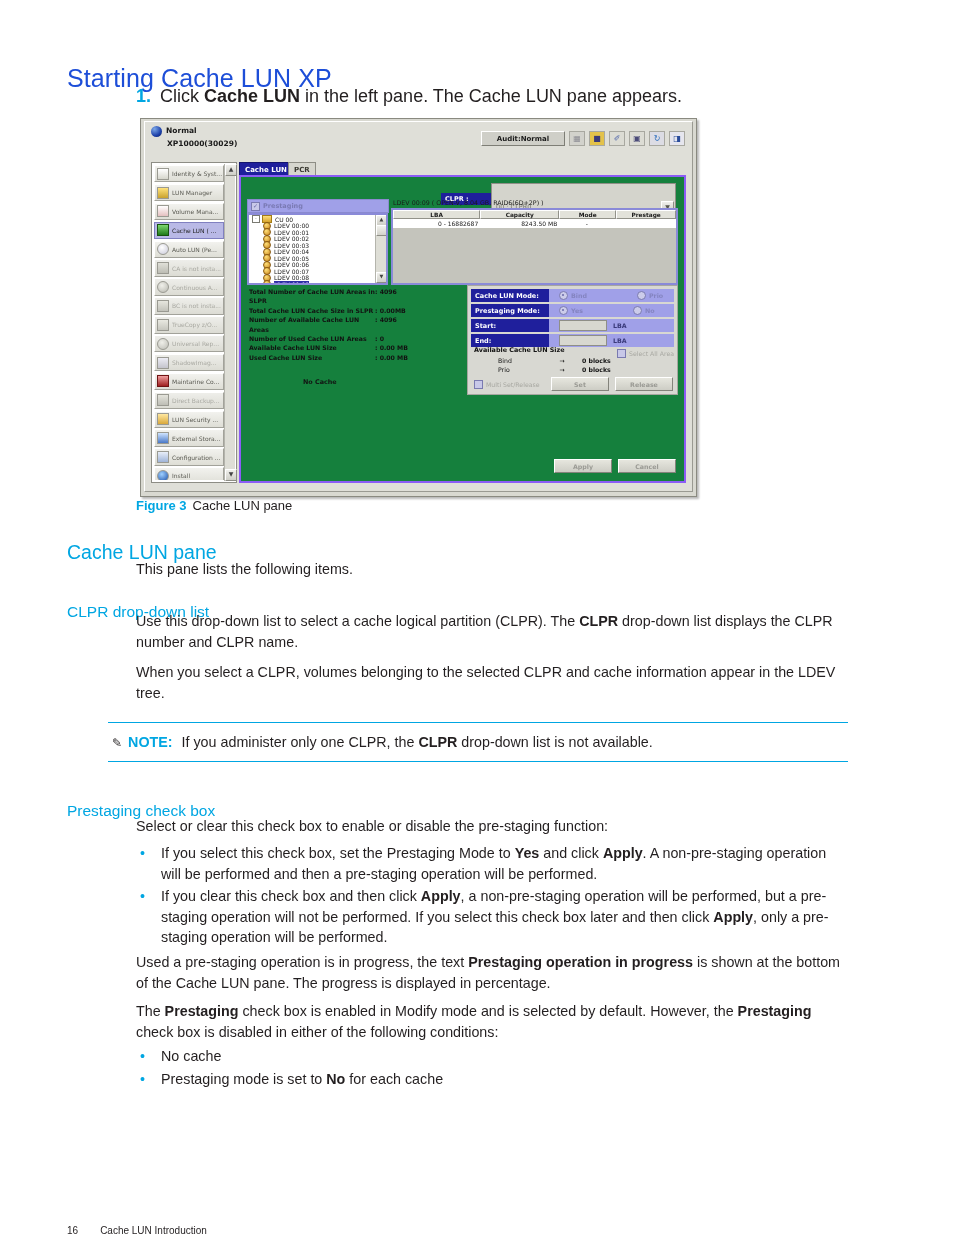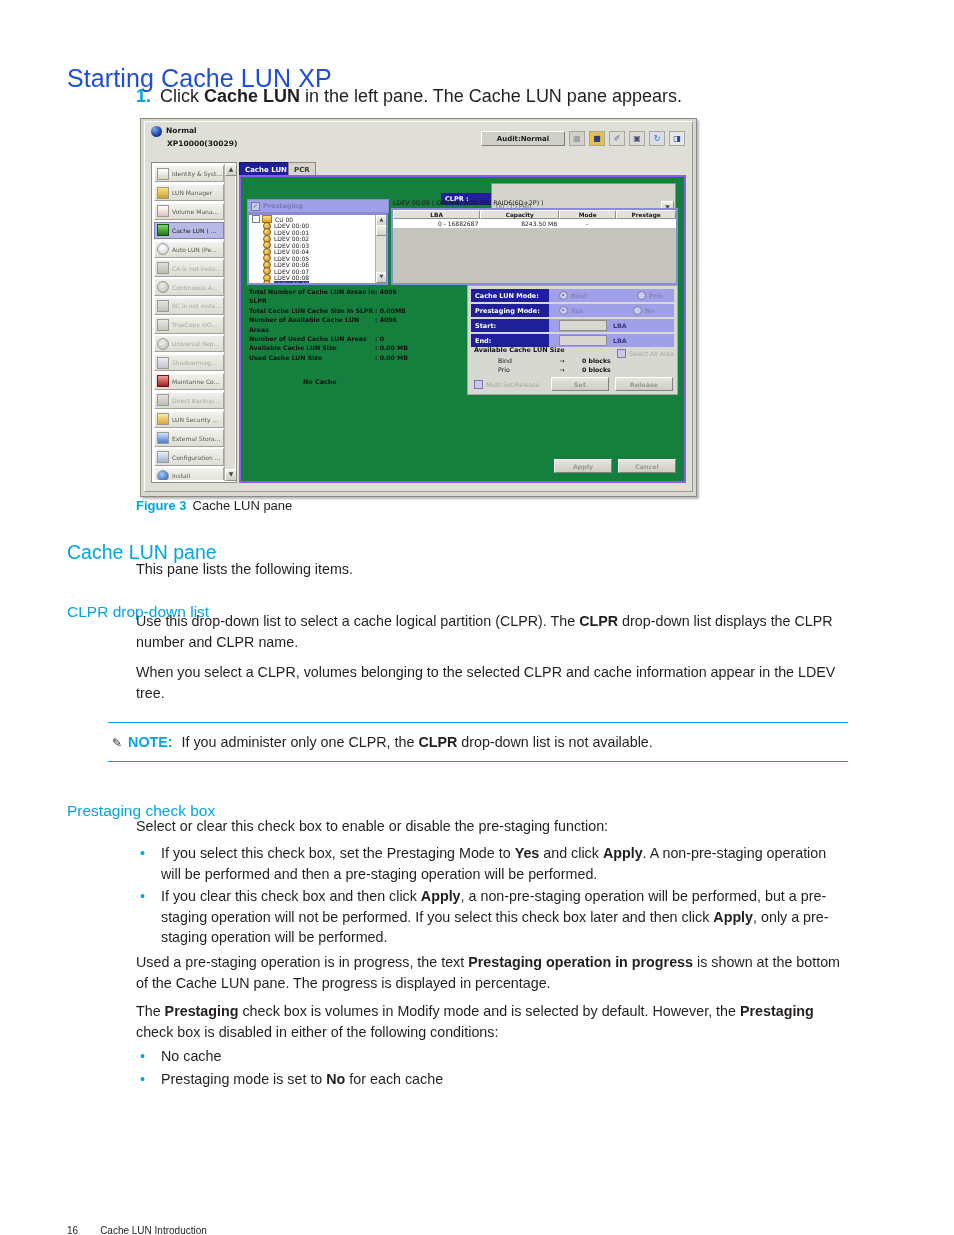--- a/index.html
+++ b/index.html
@@ -651,21 +651,21 @@
       <span class="btxt"><span>If you select this check box, set the Prestaging Mode to </span><b>Yes</b><span> and click </span><b>Apply</b><span>. A non-pre-staging operation will be performed and then a pre-staging operation will be performed.</span></span>
     </div>
     <div class="bullet">
       <span class="dot">•</span>
       <span class="btxt"><span>If you clear this check box and then click </span><b>Apply</b><span>, a non-pre-staging operation will be performed, but a pre-staging operation will not be performed. If you select this check box later and then click </span><b>Apply</b><span>, only a pre-staging operation will be performed.</span></span>
     </div>
   </div>
 
   <div class="body" style="top:952px"><span>Used a pre-staging operation is in progress, the text </span><b>Prestaging operation in progress</b><span> is shown at the bottom of the Cache LUN pane. The progress is displayed in percentage.</span></div>
 
-  <div class="body" style="top:1001px"><span>The </span><b>Prestaging</b><span> check box is volumes in Modify mode and is selected by default. However, the </span><b>Prestaging</b><span> check box is disabled in either of the following conditions:</span></div>
+  <div class="body" style="top:1001px"><span>The </span><b>Prestaging</b><span> check box is enabled in Modify mode and is selected by default. However, the </span><b>Prestaging</b><span> check box is disabled in either of the following conditions:</span></div>
 
   <div class="bullets" style="top:1046px">
     <div class="bullet">
       <span class="dot">•</span>
       <span class="btxt">No cache</span>
     </div>
     <div class="bullet">
       <span class="dot">•</span>
       <span class="btxt"><span>Prestaging mode is set to </span><b>No</b><span> for each cache</span></span>
     </div>

